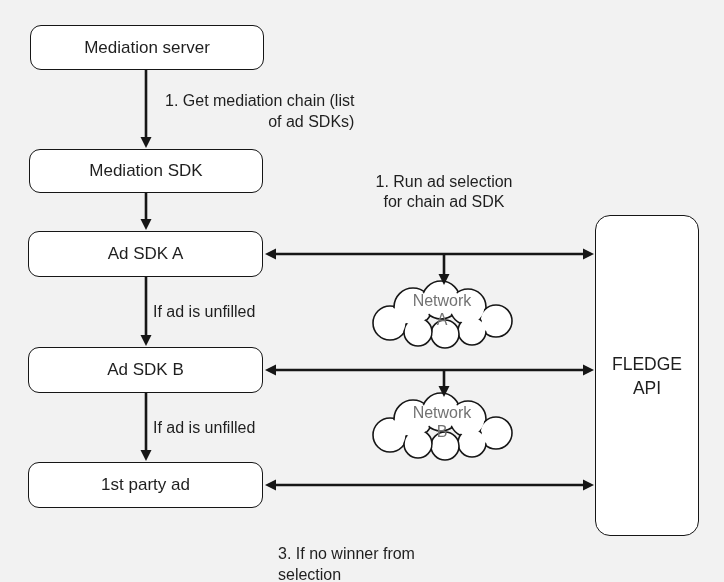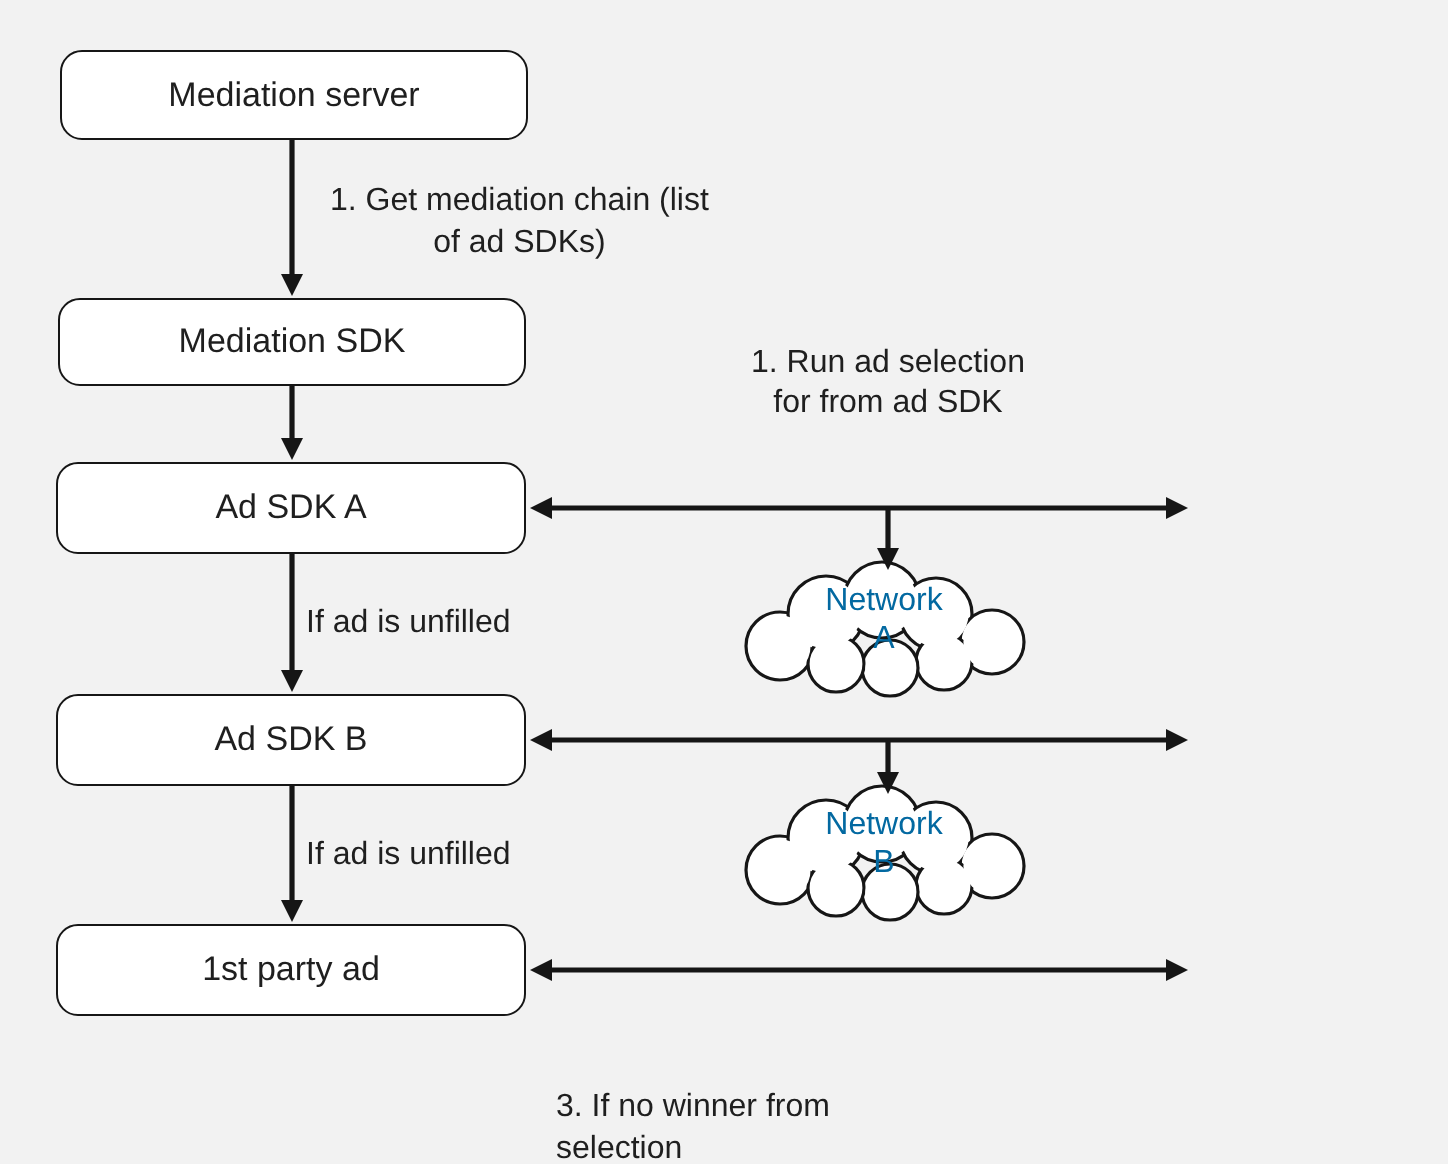--- a/index.html
+++ b/index.html
@@ -48,33 +48,33 @@
   #node-first-party-ad   { left: 28px;  top: 462px; width: 235px; height: 46px; }
   #node-fledge-api       { left: 595px; top: 215px; width: 104px; height: 321px; }
 
   .annotation {
     position: absolute;
     font-size: 16px;
     line-height: 21px;
     color: #1f1f1f;
     white-space: nowrap;
   }
-  #label-step1     { left: 165px; top: 90px;  text-align: center; }
+  #label-step1     { left: 165px; top: 90px;  text-align: right; }
   #label-step2     { left: 354px; top: 172px; width: 180px; text-align: center; line-height: 20px; }
   #label-unfilled1 { left: 153px; top: 301px; }
   #label-unfilled2 { left: 153px; top: 417px; }
   #label-step3     { left: 278px; top: 497px; line-height: 21px; margin-top: 46px; }
 
   .cloud-label {
     position: absolute;
     width: 148px;
     text-align: center;
     font-size: 16px;
     line-height: 19px;
-    color: #0369a1;
+    color: #737373;
   }
   #label-network-a { left: 368px; top: 291px; }
   #label-network-b { left: 368px; top: 403px; }
 </style>
 </head>
 <body>
 
 <div class="diagram">
 
   <svg class="layer" width="724" height="582" viewBox="0 0 724 582">
@@ -177,37 +177,41 @@
   </div>
   <div class="node" id="node-ad-sdk-b">
     <span>Ad SDK B</span>
   </div>
   <div class="node" id="node-ad-sdk-a">
     <span>Ad SDK A</span>
   </div>
   <div class="node" id="node-first-party-ad">
     <span>1st party ad</span>
   </div>
+  <div class="node tall" id="node-fledge-api">
+    <span>FLEDGE</span>
+    <span>API</span>
+  </div>
 
   <div class="cloud-label" id="label-network-a">
     <div>Network</div>
     <div>A</div>
   </div>
   <div class="cloud-label" id="label-network-b">
     <div>Network</div>
     <div>B</div>
   </div>
 
   <div class="annotation" id="label-step1">
     <div>1. Get mediation chain (list</div>
     <div>of ad SDKs)</div>
   </div>
   <div class="annotation" id="label-step2">
     <div>1. Run ad selection</div>
-    <div>for from ad SDK</div>
+    <div>for chain ad SDK</div>
   </div>
   <div class="annotation" id="label-unfilled1">If ad is unfilled</div>
   <div class="annotation" id="label-unfilled2">If ad is unfilled</div>
   <div class="annotation" id="label-step3">
     <div>3. If no winner from</div>
     <div>selection</div>
   </div>
 
 </div>
 

